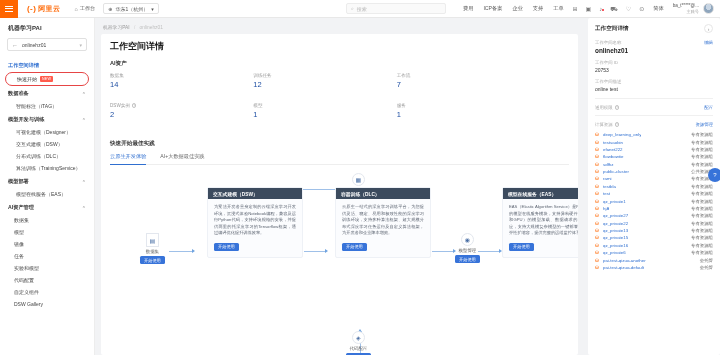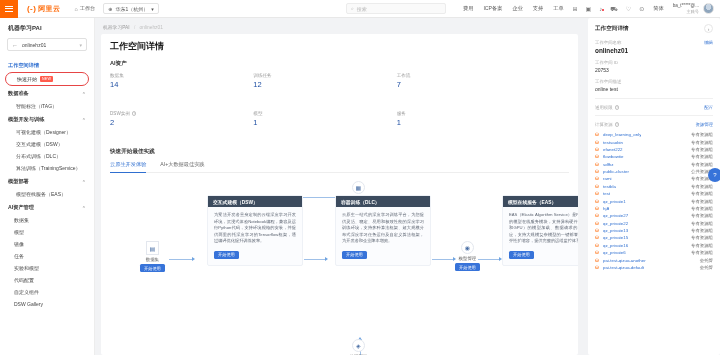--- a/index.html
+++ b/index.html
@@ -109,21 +109,21 @@
   .crumb .sep { margin: 0 3px; color: #ccc; }
   .crumb .cur { color: #c0c0c0; }
   .page-card {
     background: #fff; border-radius: 2px; flex: 1; padding: 6px 9px;
     overflow: hidden; display: flex; flex-direction: column;
   }
   .page-title { font-size: 9px; font-weight: bold; color: #1a1a1a; margin-bottom: 7px; }
   .sec-h { font-size: 5.6px; font-weight: bold; color: #333; margin-bottom: 5px; }
 
   .stats {
-    display: grid; grid-template-columns: 1fr 1fr 1fr; row-gap: 22px; margin-bottom: 21px;
+    display: grid; grid-template-columns: 1fr 1fr 1fr; row-gap: 14px; margin-bottom: 21px;
     max-width: 430px;
   }
   .stat .lb { font-size: 4.6px; color: #999; display: flex; align-items: center; gap: 2px; }
   .stat .vl { font-size: 7.5px; color: #1f4fa3; margin-top: 2px; }
   .qmark {
     display: inline-block; width: 4.5px; height: 4.5px; border: .5px solid #c4c4c4;
     border-radius: 50%; color: #bbb; font-size: 3.2px; line-height: 4px; text-align: center;
   }
 
   .tabs { display: flex; gap: 14px; border-bottom: 1px solid #eee; margin-bottom: 6px; }

